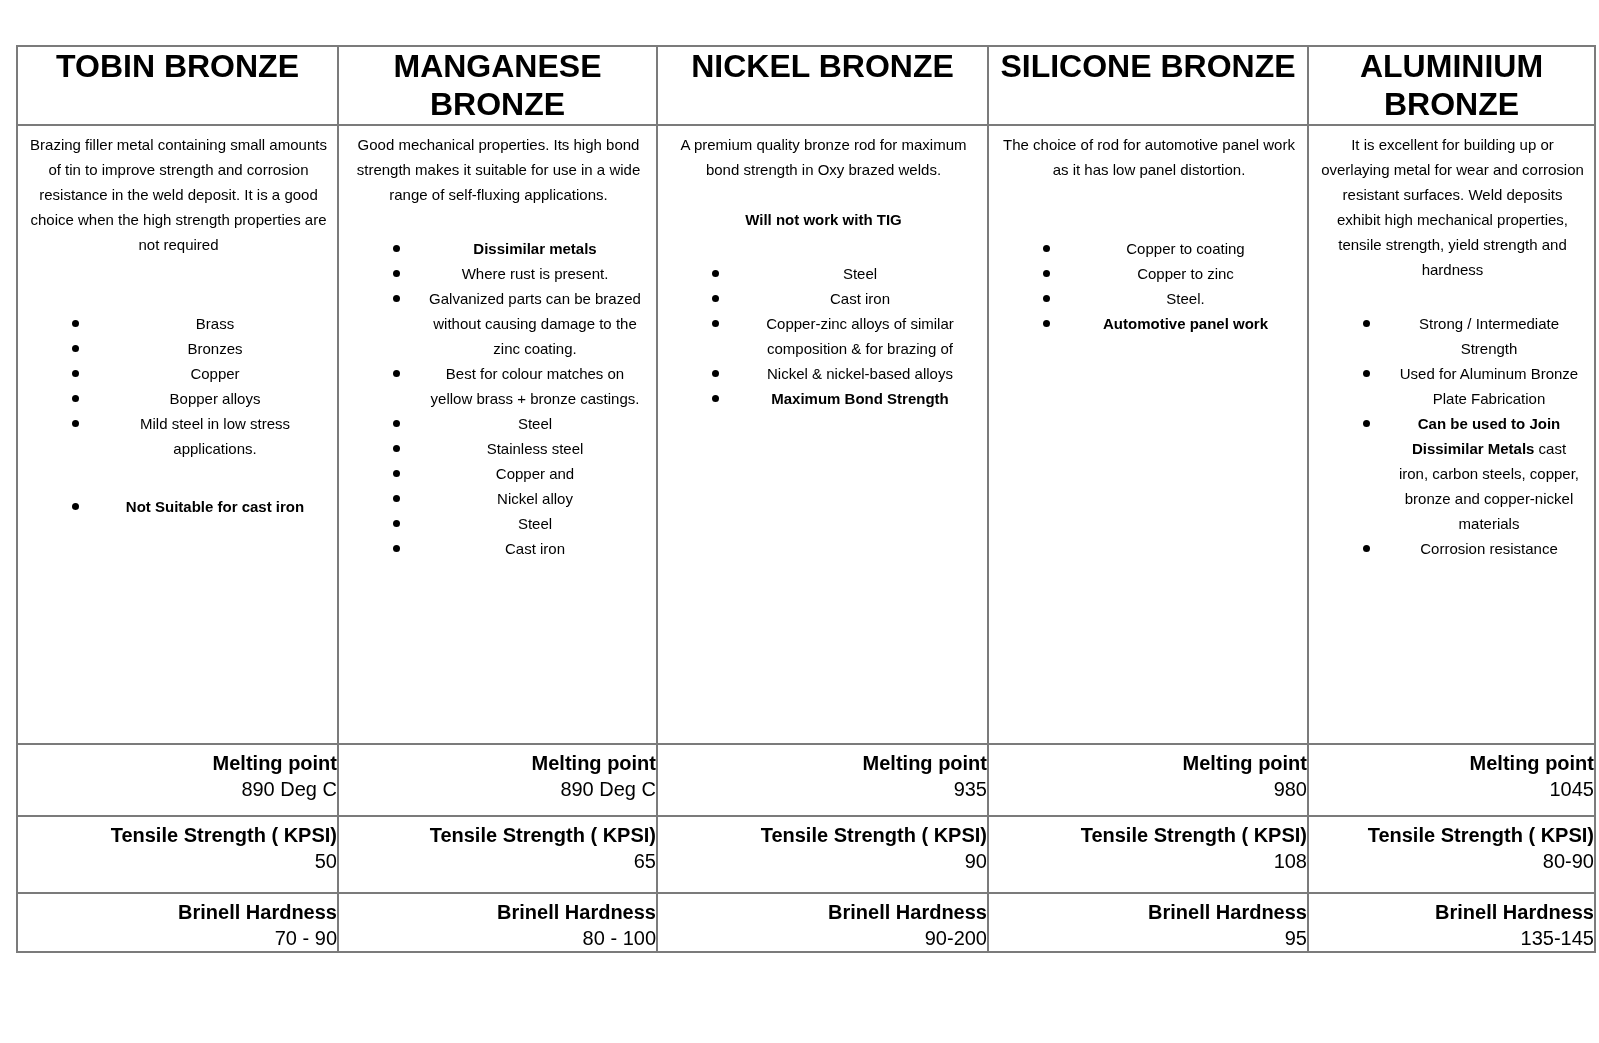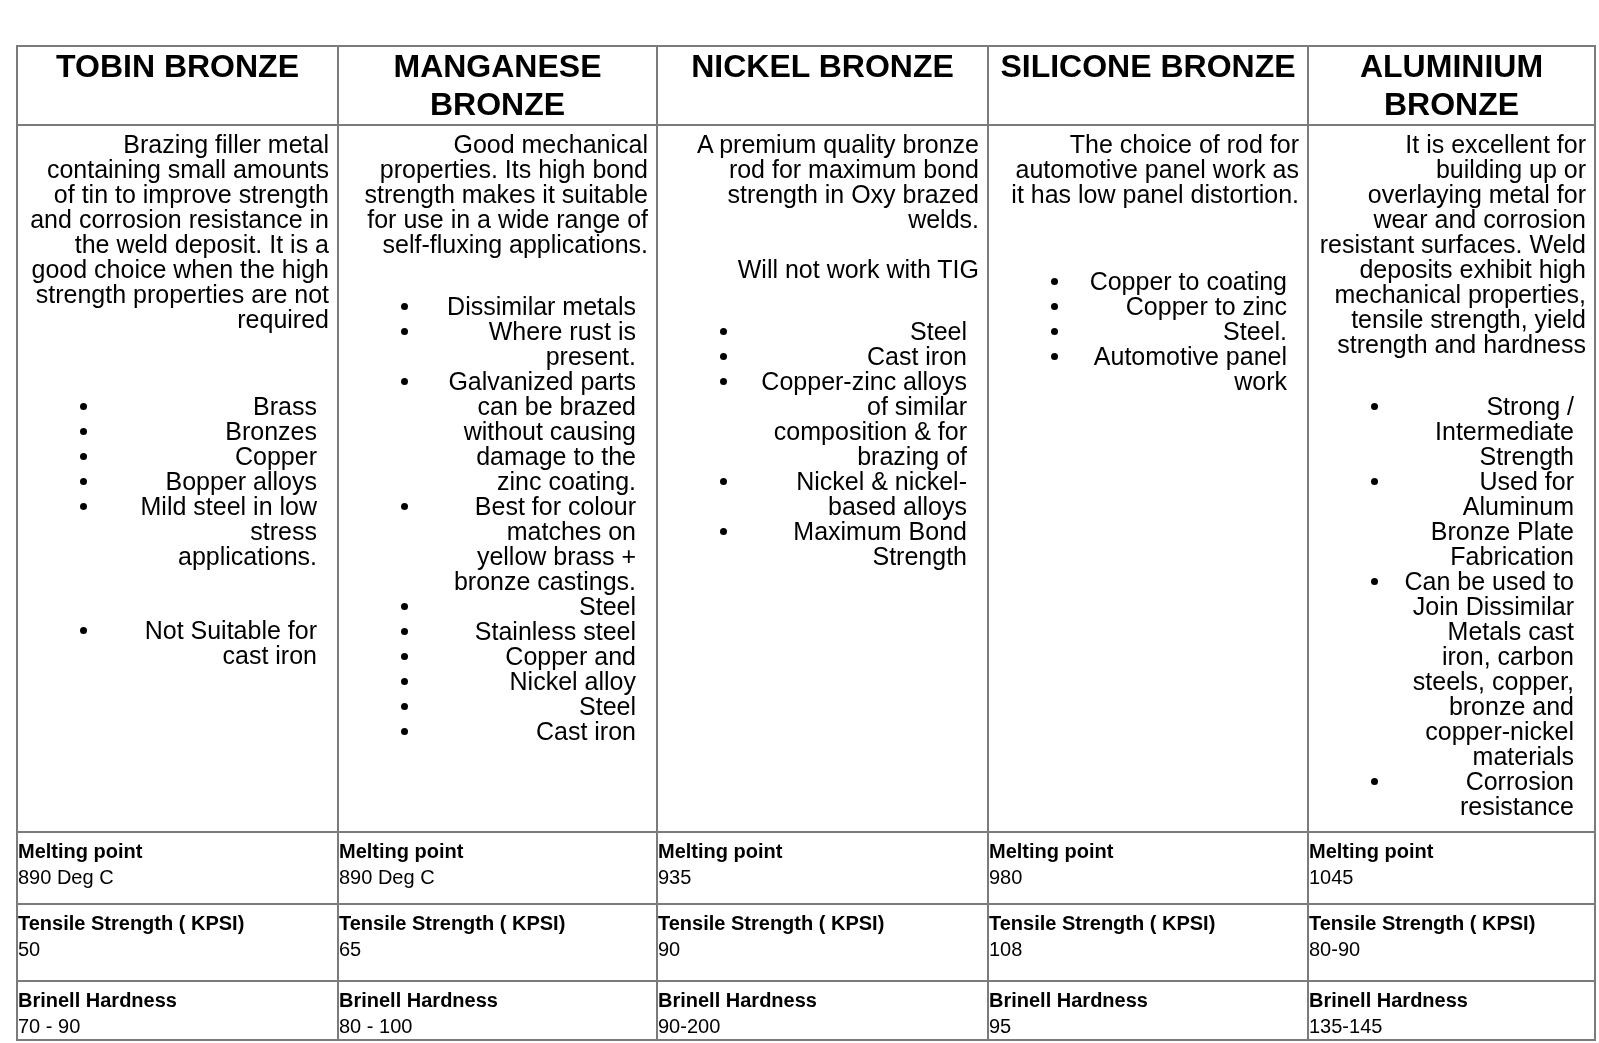--- a/index.html
+++ b/index.html
@@ -47,41 +47,41 @@
   }
 
   td.designation {
     font-size: 34px; font-weight: bold;
     line-height: 40px;
     text-align: center;
     padding-top: 2px;
   }
 
   td.desc {
-    font-size: 25px;
+    font-size: 15px;
     line-height: 25px;
-    text-align: right;
+    text-align: center;
     padding: 6px 8px 0 10px;
   }
   .desc p { margin: 0; }
   .desc .spacer { width: 100%; }
-  .desc ul { list-style: none; margin: 12px; padding: 0; }
+  .desc ul { list-style: none; margin: 4px; padding: 0; }
   .desc li { position: relative; padding-left: 73px; }
   .desc li::before {
     content: "";
     position: absolute;
     left: 40px; top: 9px;
     width: 7px; height: 7px;
     border-radius: 50%;
     background: #000000;
   }
-  .b { font-weight: normal; }
+  .b { font-weight: bold; }
 
   td.spec {
-    text-align: left;
+    text-align: right;
     font-size: 20px;
     line-height: 26px;
     padding-top: 5px;
   }
   .spec-label { font-weight: bold; }
 </style>
 </head>
 <body>
 
 <div class="page">

